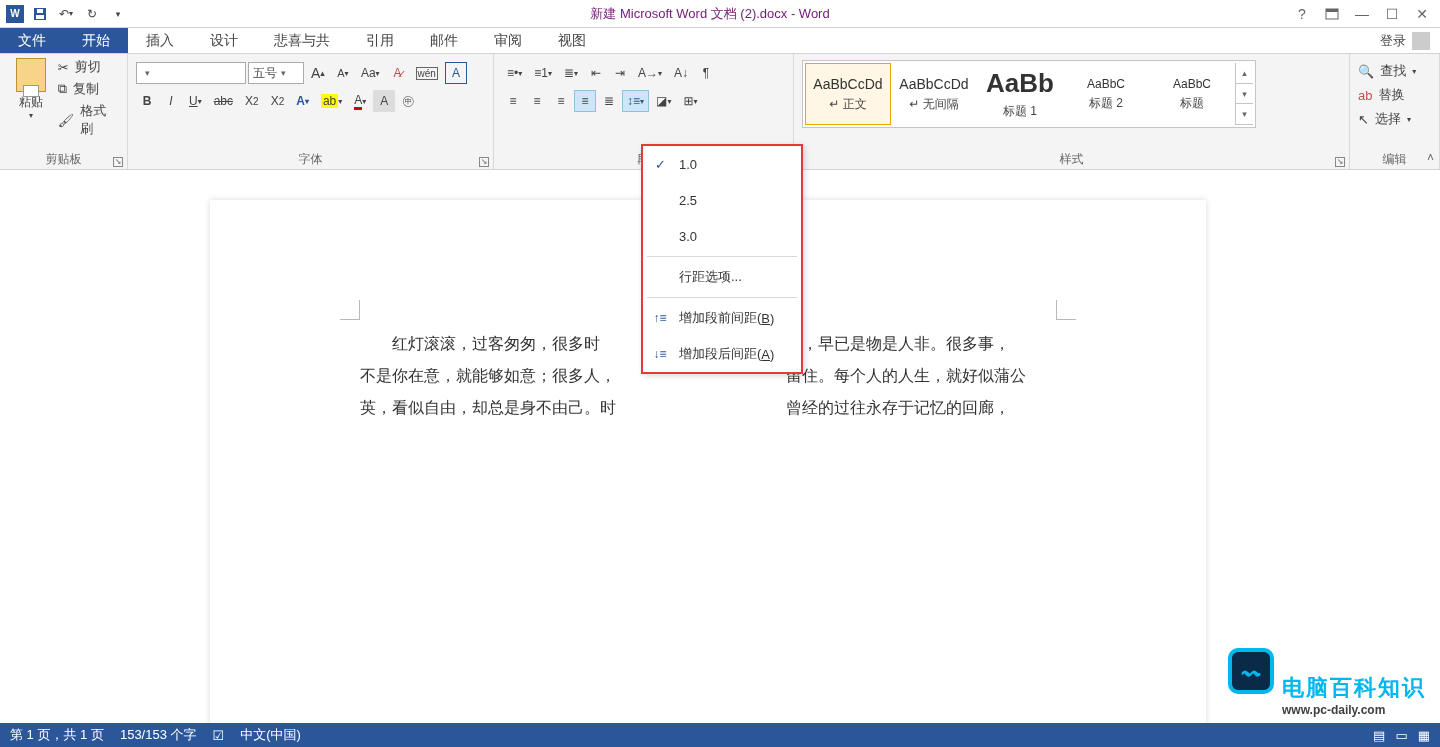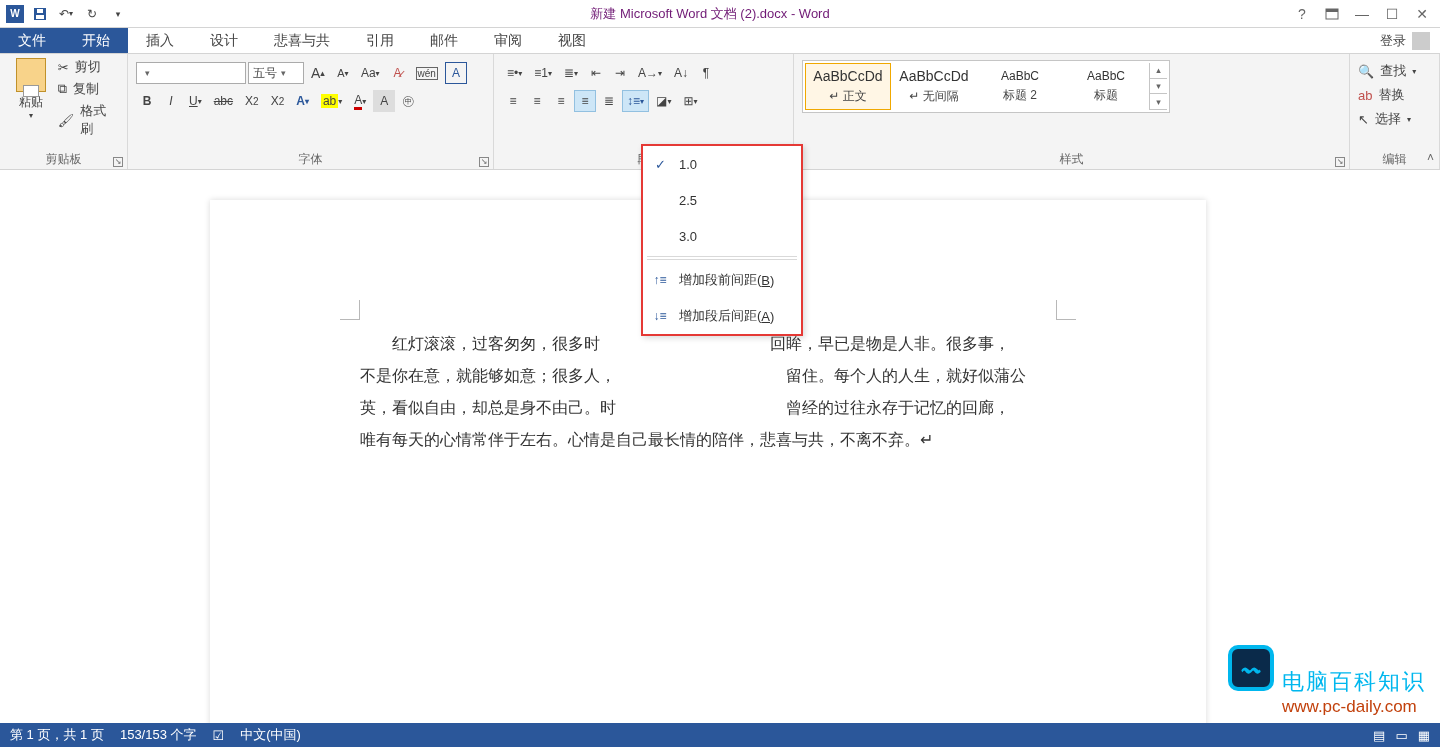--- a/index.html
+++ b/index.html
@@ -53,23 +53,23 @@
 .dropdown .item{height:36px;display:flex;align-items:center;padding-left:36px;font-size:13px;color:#333;cursor:pointer;position:relative;}
 .dropdown .item.hover{background:#cde6f7;}
 .dropdown .item.checked::before{content:"✓";position:absolute;left:12px;color:#2b579a;}
 .dropdown .sep{height:1px;background:#d9d9d9;margin:2px 4px;}
 .dropdown .item .ic2{position:absolute;left:8px;width:18px;text-align:center;color:#2b579a;font-size:12px;}
 .dropdown .item .ul{text-decoration:underline;}
 .statusbar { position:absolute; bottom:0; left:0; right:0; height:24px; background:#2b579a; color:#fff; display:flex; align-items:center; padding:0 10px; font-size:13px; gap:16px;}
 .statusbar .right{margin-left:auto;display:flex;gap:10px;align-items:center;}
 .logo-water { position:absolute; right:14px; bottom:30px; z-index:60; display:flex; align-items:center; gap:8px; pointer-events:none; }
 .logo-water .badge{width:46px;height:46px;border:4px solid #00b7ee;border-radius:10px;display:flex;align-items:center;justify-content:center;color:#00b7ee;font-weight:bold;font-size:18px;background:#0a2a4a;}
-.logo-water .txt{color:#00b7ee;font-weight:normal;margin-top:48px;}
+.logo-water .txt{color:#00b7ee;font-weight:bold;margin-top:48px;}
 .logo-water .t1{font-size:22px;letter-spacing:2px;}
-.logo-water .t2{font-size:17px;color:#c2410c;}
+.logo-water .t2{font-size:12px;color:#404040;}
 svg{display:block;}
 .ribbon-collapse{position:absolute;right:6px;bottom:4px;font-size:12px;color:#666;cursor:pointer;}
 </style>
 </head>
 <body>
 
 <div class="titlebar">
   <div class="titlebar-left">
     <div class="tb-icon">W</div>
     <div class="qat-btn">
@@ -224,20 +224,24 @@
       <div class="styles" id="styles-gallery">
           <div class="stylecard sel">
             <div class="samp ">AaBbCcDd</div>
             <div class="lbl">↵ 正文</div>
           </div>
           <div class="stylecard">
             <div class="samp ">AaBbCcDd</div>
             <div class="lbl">↵ 无间隔</div>
           </div>
           <div class="stylecard">
+            <div class="samp big">AaBb</div>
+            <div class="lbl">标题 1</div>
+          </div>
+          <div class="stylecard">
             <div class="samp med">AaBbC</div>
             <div class="lbl">标题 2</div>
           </div>
           <div class="stylecard">
             <div class="samp med">AaBbC</div>
             <div class="lbl">标题</div>
           </div>
           <div class="styles-more">
             <div>▴</div>
             <div>▾</div>
@@ -270,34 +274,34 @@
     <div class="group-label"><span>编辑</span></div>
   </div>
   <div class="ribbon-collapse">˄</div>
 </div>
 
 <div class="dropdown" id="ls-menu">
     <div class="item checked">1.0</div>
     <div class="item">2.5</div>
     <div class="item">3.0</div>
     <div class="sep"></div>
+    <div class="item">行距选项...</div>
     <div class="sep"></div>
     <div class="item"><span class="ic2">↑≡</span>增加段前间距(<span class="ul">B</span>)</div>
     <div class="item"><span class="ic2">↓≡</span>增加段后间距(<span class="ul">A</span>)</div>
   </div>
 
 <div class="canvas">
   <div class="page">
     <div class="margin-mark tl"></div>
     <div class="margin-mark tr"></div>
     <div class="doc-text" id="doc-body">
         <div style="white-space:nowrap;">　　红灯滚滚，过客匆匆，很多时<span style="display:inline-block;width:170px;"></span>回眸，早已是物是人非。很多事，</div>
         <div style="white-space:nowrap;">不是你在意，就能够如意；很多人，<span style="display:inline-block;width:170px;"></span>留住。每个人的人生，就好似蒲公</div>
         <div style="white-space:nowrap;">英，看似自由，却总是身不由己。时<span style="display:inline-block;width:170px;"></span>曾经的过往永存于记忆的回廊，</div>
-        <div style="white-space:nowrap;">唯有每天的心情常伴于左右。心情是自己最长情的陪伴，悲喜与共，不离不弃。↵</div>
       </div>
   </div>
 </div>
 
 <div class="statusbar">
   <span>第 1 页，共 1 页</span>
   <span>153/153 个字</span>
   <span>☑</span>
   <span>中文(中国)</span>
   <div class="right">

